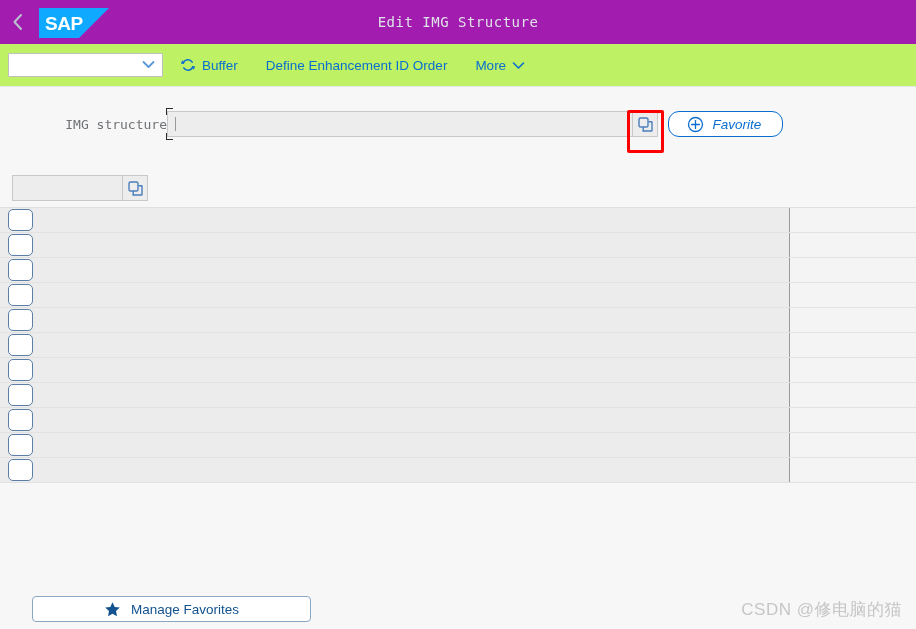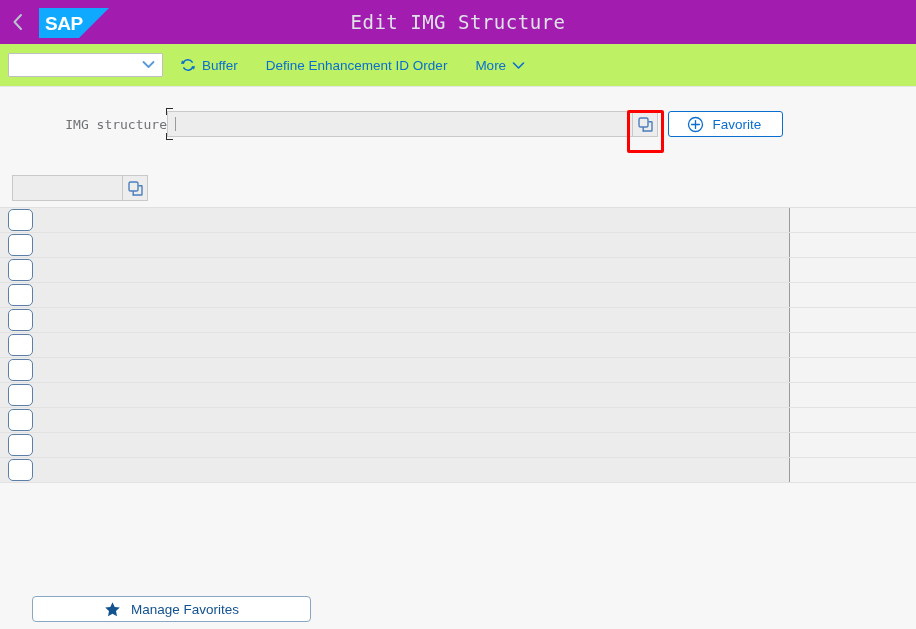--- a/index.html
+++ b/index.html
@@ -52,21 +52,21 @@
   .shell-title {
     position: absolute;
     left: 0;
     right: 0;
     top: 0;
     height: 36px;
     line-height: 44px;
     text-align: center;
     color: #dfe3e8;
     font-family: "DejaVu Sans Mono", "Liberation Mono", monospace;
-    font-size: 19px;
+    font-size: 14px;
     letter-spacing: 0.5px;
     pointer-events: none;
   }
 
   
   .toolbar {
     height: 43px;
     background: #bef264;
     border-bottom: 1px solid #e5e5e5;
     display: flex;
@@ -203,30 +203,31 @@
     pointer-events: none;
     box-sizing: border-box;
   }
 
   .fav-btn {
     height: 26px;
     margin-left: 10px;
     padding: 0 14px 0 11px;
     background: #ffffff;
     border: 1px solid #0a6ed1;
-    border-radius: 3px;
+    border-radius: 11px;
     display: flex;
     align-items: center;
     gap: 9px;
     color: #0a6ed1;
     font-size: 13.5px;
     cursor: pointer;
     box-sizing: border-box;
     min-width: 115px;
     justify-content: center;
+    font-style: italic;
   }
   .fav-btn svg { display: block; flex: 0 0 auto; }
 
   
   .section-title {
     margin: 48px 0 6px 12px;
     color: #6f7275;
     font-family: "DejaVu Sans Mono", "Liberation Mono", monospace;
     font-size: 13px;
   }
@@ -469,14 +470,15 @@
     <div class="manage-btn">
       <span>
         <svg width="17" height="17" viewBox="0 0 17 17">
           <polygon points="8.5,1.3 10.7,6.0 15.8,6.6 12.0,10.1 13.0,15.2 8.5,12.7 4.0,15.2 5.0,10.1 1.2,6.6 6.3,6.0" fill="#12528f"></polygon>
         </svg>
       </span>
       <span>Manage Favorites</span>
     </div>
   </div>
 
+  <div class="watermark">CSDN @修电脑的猫</div>
 
 </div>
 
 </body></html>

